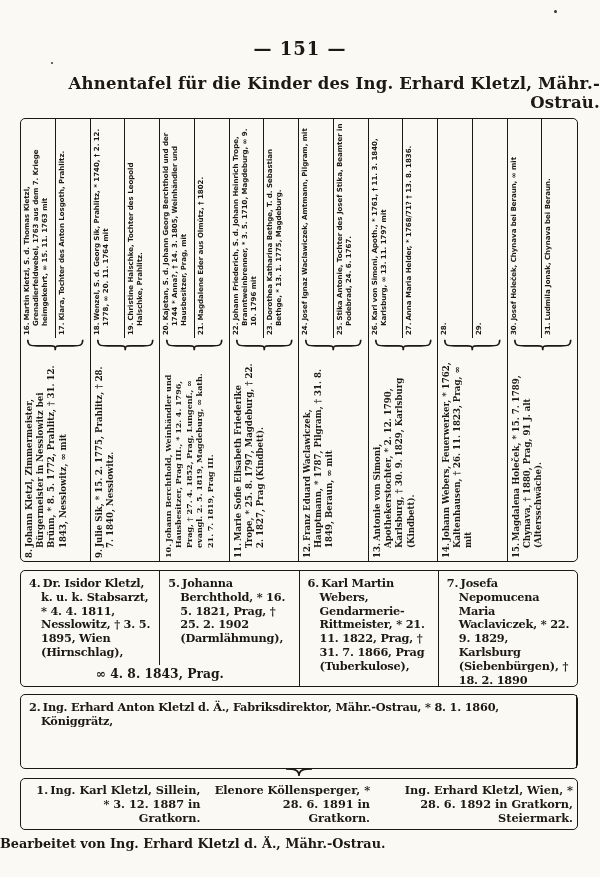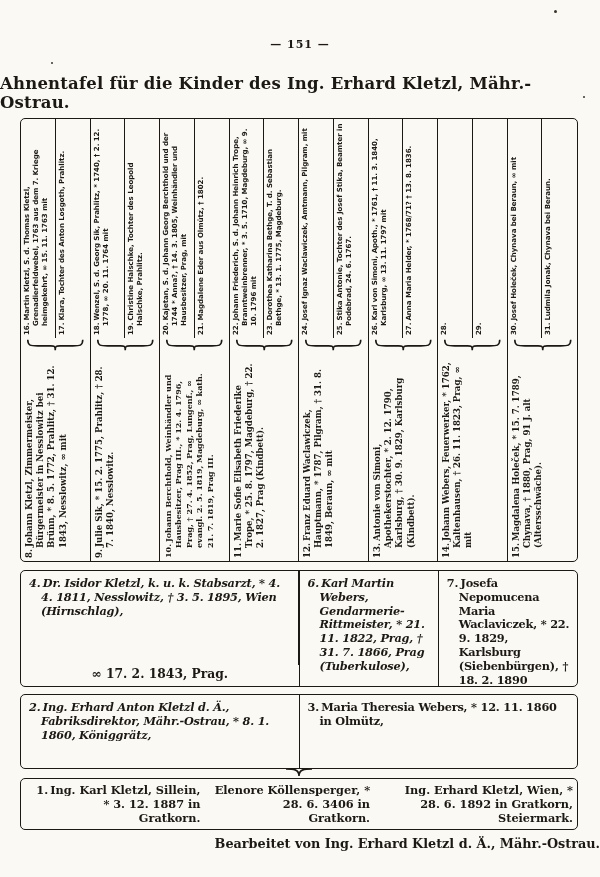--- a/index.html
+++ b/index.html
@@ -12,25 +12,25 @@
     position:relative;
     width:600px;height:877px;
     background:var(--paper);
     font-family:"DejaVu Serif",serif;
     color:var(--ink);
     overflow:hidden;
   }
   .speck{position:absolute;background:#3a352c;border-radius:50%;}
   .pagenum{
     position:absolute;top:38px;left:0;width:100%;
-    text-align:center;font-size:11px;font-weight:bold;letter-spacing:1px;
+    text-align:center;font-size:18px;font-weight:bold;letter-spacing:1px;
   }
   .title{
     position:absolute;top:74px;left:0;width:100%;
-    text-align:left;font-size:16.5px;font-weight:bold;letter-spacing:.2px;
+    text-align:right;font-size:16.5px;font-weight:bold;letter-spacing:.2px;
   }
   .box{
     position:absolute;left:20px;width:558px;
     border:1.8px solid var(--ink);border-radius:5px;
     box-sizing:border-box;background:var(--paper);
   }
   
   .topbox{top:118px;height:444px;display:flex;flex-direction:column;}
   .row16{display:grid;grid-template-columns:repeat(16,1fr);height:219px;}
   .bracerow{display:grid;grid-template-columns:repeat(8,1fr);height:15px;}
@@ -63,21 +63,21 @@
   .genbox4{top:570px;height:117px;display:flex;}
   .half{flex:1;display:flex;flex-direction:column;box-sizing:border-box;}
   .half2{border-left:1.8px solid var(--ink);}
   .cols{flex:1;display:flex;min-height:0;}
   .cell{
     flex:1;box-sizing:border-box;overflow:hidden;
     padding:6px 5px 0 8px;
     font:bold 11.3px/13.8px "DejaVu Serif",serif;
   }
   .cell .body{letter-spacing:-.2px;}
-  .cellL{border-right:1.5px solid var(--ink);font-style:italic;}
+  .cellL{border-right:1.5px solid var(--ink);}
   .cell p{margin:0;text-indent:-12px;padding-left:12px;}
   .marriage{
     text-align:center;font-weight:bold;font-size:12.3px;
     padding:1px 0 5px;
   }
   
   .genbox2{top:694px;height:75px;display:flex;flex-direction:column;}
   .dip{position:absolute;left:50%;bottom:-9px;transform:translateX(-50%);width:26px;height:9px;}
   
   .genbox1{top:778px;height:52px;display:flex;text-align:right;}
@@ -85,21 +85,21 @@
     box-sizing:border-box;overflow:hidden;
     padding:5px 4px 0 10px;
     font:bold 11.3px/13.8px "DejaVu Serif",serif;
   }
   .childblock p{margin:0;text-indent:-12px;padding-left:12px;}
   .cb1{width:33%;}
   .cb2{width:30.5%;}
   .cb3{width:36.5%;}
   .footer{
     position:absolute;top:836px;left:0;width:100%;
-    text-align:right;font-size:12.8px;font-weight:bold;
+    text-align:left;font-size:12.8px;font-weight:bold;
   }
 </style>
 </head>
 <body>
 
 <div class="page">
 
   <div class="speck" style="top:10px;left:554px;width:3px;height:3px;"></div>
   <div class="speck" style="top:96px;left:583px;width:2px;height:2px;"></div>
   <div class="speck" style="top:62px;left:51px;width:2px;height:2px;"></div>
@@ -230,55 +230,55 @@
         </div>
     </div>
   </div>
 
   <div class="box genbox4">
     <div class="half">
       <div class="cols">
         <div class="cell cellL">
             <p><span class="num">4.</span><span class="body">Dr. Isidor Kletzl, k. u. k. Stabsarzt, * 4. 4. 1811, Nesslowitz, † 3. 5. 1895, Wien (Hirnschlag),</span></p>
           </div>
-      </div>
-      <div class="marriage">∞ 17. 2. 1843, Prag.</div>
+        <div class="cell">
+            <p><span class="num">5.</span><span class="body">Johanna Berchthold, * 16. 5. 1821, Prag, † 25. 2. 1902 (Darmlähmung),</span></p>
+          </div>
+      </div>
+      <div class="marriage">∞ 4. 8. 1843, Prag.</div>
     </div>
     <div class="half half2">
       <div class="cols">
         <div class="cell cellL">
             <p><span class="num">6.</span><span class="body">Karl Martin Webers, Gendarmerie-Rittmeister, * 21. 11. 1822, Prag, † 31. 7. 1866, Prag (Tuberkulose),</span></p>
           </div>
         <div class="cell">
             <p><span class="num">7.</span><span class="body">Josefa Nepomucena Maria Waclaviczek, * 22. 9. 1829, Karlsburg (Siebenbürgen), † 18. 2. 1890 (Gratkorn),</span></p>
           </div>
       </div>
     </div>
   </div>
 
   <div class="box genbox2">
     <div class="cols">
       <div class="cell cellL">
           <p><span class="num">2.</span><span class="body">Ing. Erhard Anton Kletzl d. Ä., Fabriksdirektor, Mähr.-Ostrau, * 8. 1. 1860, Königgrätz,</span></p>
         </div>
-      <div class="cell">
-          <p><span class="num">3.</span><span class="body">Maria Theresia Webers, * 12. 11. 1860 in Olmütz,</span></p>
-        </div>
     </div>
     <svg class="dip" viewBox="0 0 26 9" preserveAspectRatio="none">
         <path d="M0 1 C7 1 13 1 13 8 C13 1 19 1 26 1" fill="none" stroke="#1c1914" stroke-width="1.6" vector-effect="non-scaling-stroke"></path>
       </svg>
   </div>
 
   <div class="box genbox1">
     <div class="childblock cb1">
         <p><span class="num">1.</span><span class="body">Ing. Karl Kletzl, Sillein, * 3. 12. 1887 in Gratkorn.</span></p>
       </div>
     <div class="childblock cb2">
-        <p><span class="body">Elenore Köllensperger, * 28. 6. 3406 in Gratkorn.</span></p>
+        <p><span class="body">Elenore Köllensperger, * 28. 6. 1891 in Gratkorn.</span></p>
       </div>
     <div class="childblock cb3">
         <p><span class="body">Ing. Erhard Kletzl, Wien, * 28. 6. 1892 in Gratkorn, Steiermark.</span></p>
       </div>
   </div>
 
   <div class="footer">Bearbeitet von Ing. Erhard Kletzl d. Ä., Mähr.-Ostrau.</div>
 
 </div>
 

